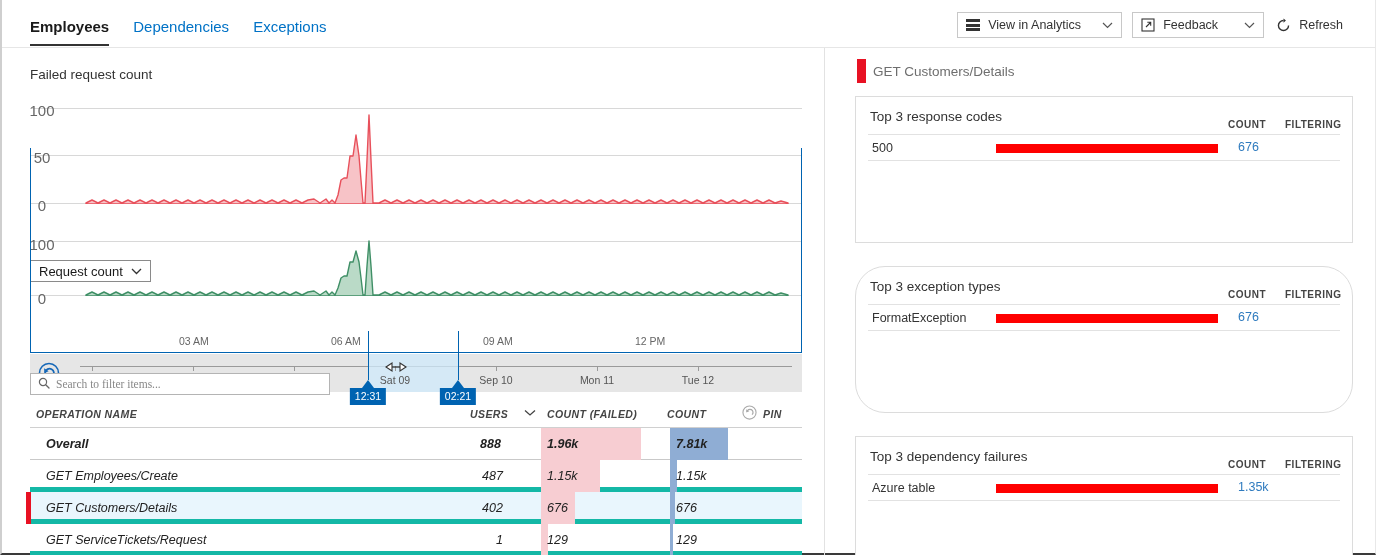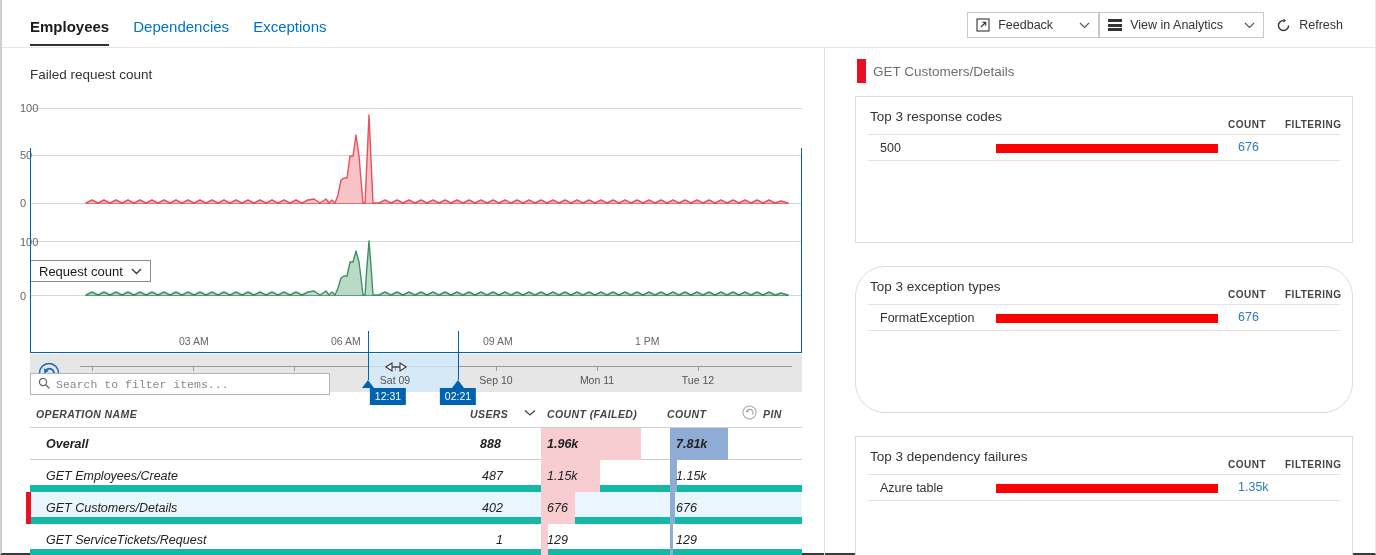--- a/index.html
+++ b/index.html
@@ -57,21 +57,21 @@
   .right { position: absolute; left: 822px; top: 48px; width: 554px; height: 507px; border-left: 1px solid #e2e2e2; }
 
   .chart-title {
     position: absolute; left: 28px; top: 19px;
     font-size: 13.5px; color: #333;
   }
 
   .chartbox { position: absolute; }
   .gridline { position: absolute; height: 1px; background: #d8d8d8; left: 0; right: 0; }
   .ylab {
-    position: absolute; font-size: 11px; color: #666; text-align: left;
+    position: absolute; font-size: 15px; color: #666; text-align: center;
     width: 44px; left: 18px;
   }
 
   
   .metric-select {
     position: absolute; left: 28px; top: 212px;
     border: 1px solid #8a8a8a; background: #fff;
     height: 22px; padding: 0 8px; display: flex; align-items: center; gap: 8px;
     font-size: 13px; color: #1a1a1a; cursor: pointer;
   }
@@ -111,92 +111,92 @@
   .reset-ico { position: absolute; left: 8px; top: 8px; width: 22px; height: 22px; }
 
   
   .searchbox {
     position: absolute; left: 28px; top: 325px; width: 300px; height: 22px;
     border: 1px solid #b4b4b4; background: #fff; display: flex; align-items: center; gap: 6px;
     padding: 0 7px;
   }
   .searchbox input {
     border: none; outline: none; font-size: 11.5px; color: #333; width: 100%;
-    font-family: Liberation Mono, monospace; background: transparent;
+    font-family: Liberation Serif, serif; background: transparent;
   }
   .searchbox input::placeholder { color: #888; }
 
   
   .tbl { position: absolute; left: 28px; top: 354px; width: 772px; font-style: italic; }
   .thead {
     position: relative; height: 26px; border-bottom: 1px solid #d0d0d0;
     font-size: 10.5px; letter-spacing: .4px; color: #444; font-weight: bold;
   }
   .th { position: absolute; top: 6px; text-transform: uppercase; white-space: nowrap; }
-  .trow { position: relative; height: 32px; border-bottom: 7px solid #14b8a6; }
+  .trow { position: relative; height: 32px; border-bottom: 5px solid #14b8a6; }
   .trow.total { border-bottom: 1px solid #c9c9c9; }
   .trow.sel { background: #e9f6fd; }
   .sel-mark { position: absolute; left: -4px; top: 0; width: 5px; height: 32px; background: #e81123; }
   .cell { position: absolute; font-size: 12.5px; color: #222; top: 9px; white-space: nowrap; }
   .cell.bold { font-weight: bold; }
   .bar { position: absolute; top: 0; height: 32px; }
   .bar.red { background: #f7cdd2; }
   .bar.blue { background: #8fadd4; }
 
   
   .rp-title { position: absolute; left: 48px; top: 16px; font-size: 13.5px; color: #6e6e6e; }
   .rp-mark { position: absolute; left: 32px; top: 11px; width: 9px; height: 24px; background: #e81123; }
   .card {
     position: absolute; left: 30px; width: 498px;
     border: 1px solid #dcdcdc; background: #fff;
   }
   .card-title { position: absolute; left: 14px; top: 12px; font-size: 13.5px; color: #333; }
   .card-colh { position: absolute; top: 22px; font-size: 10px; font-weight: bold; letter-spacing: .5px; color: #444; text-transform: uppercase; }
   .card-rule { position: absolute; left: 12px; right: 12px; top: 37px; height: 1px; background: #e2e2e2; }
   .card-row { position: absolute; left: 12px; right: 12px; top: 38px; height: 26px; border-bottom: 1px solid #e2e2e2; }
-  .cr-label { position: absolute; left: 12px; top: 6px; font-size: 12.5px; color: #333; }
+  .cr-label { position: absolute; left: 4px; top: 6px; font-size: 12.5px; color: #333; }
   .cr-bar { position: absolute; left: 128px; top: 9px; height: 9px; background: #ff0000; }
   .cr-count { position: absolute; left: 370px; top: 5px; font-size: 12.5px; color: #2f7bbf; cursor: pointer; }
 </style>
 </head>
 <body>
 
 <div class="app">
 
   <div class="tabbar">
     <div class="tabs">
       <div class="tab active">Employees</div>
       <div class="tab">Dependencies</div>
       <div class="tab">Exceptions</div>
     </div>
 
     <div class="toolbar">
+      <div class="tb-btn" style="width:165px">
+        <span class="ico-grid"></span>
+        <span>View in Analytics</span>
+        <span class="tb-caret" style="margin-left:auto">
+          <svg width="11" height="7" viewBox="0 0 11 7">
+              <path d="M1 1 L5.5 5.5 L10 1" stroke="#555" stroke-width="1.2" fill="none"></path>
+            </svg>
+        </span>
+      </div>
       <div class="tb-btn" style="width:132px; margin-left:10px">
         <span class="ico-ext">
           <svg width="14" height="14" viewBox="0 0 14 14">
             <rect x="1" y="1" width="12" height="12" fill="none" stroke="#333" stroke-width="1.1"></rect>
             <path d="M5 9 L9.5 4.5 M6.3 4.3 H9.7 V7.7" stroke="#333" stroke-width="1.1" fill="none"></path>
           </svg>
         </span>
         <span>Feedback</span>
         <span class="tb-caret" style="margin-left:auto">
           <svg width="11" height="7" viewBox="0 0 11 7">
               <path d="M1 1 L5.5 5.5 L10 1" stroke="#555" stroke-width="1.2" fill="none"></path>
             </svg>
         </span>
       </div>
-      <div class="tb-btn" style="width:165px">
-        <span class="ico-grid"></span>
-        <span>View in Analytics</span>
-        <span class="tb-caret" style="margin-left:auto">
-          <svg width="11" height="7" viewBox="0 0 11 7">
-              <path d="M1 1 L5.5 5.5 L10 1" stroke="#555" stroke-width="1.2" fill="none"></path>
-            </svg>
-        </span>
-      </div>
       <div class="tb-btn plain">
         <span class="ico-refresh">
           <svg width="15" height="15" viewBox="0 0 16 16">
             <path d="M8 2.6 A5.4 5.4 0 1 0 13.4 8" stroke="#333" stroke-width="1.5" fill="none"></path>
             <path d="M8 0.5 L8 5 L10.6 2.7 Z" fill="#333"></path>
           </svg>
         </span>
         <span>Refresh</span>
       </div>
     </div>
@@ -237,21 +237,21 @@
     </div>
     <div class="ylab" style="top:188px;">100</div>
     <div class="ylab" style="top:242px;">0</div>
 
     <div class="axisframe-l"></div>
     <div class="axisframe-r"></div>
     <div class="axisframe">
       <div class="taxis" style="left:148px; top:4px;">03 AM</div>
       <div class="taxis" style="left:300px; top:4px;">06 AM</div>
       <div class="taxis" style="left:452px; top:4px;">09 AM</div>
-      <div class="taxis" style="left:604px; top:4px;">1 PM</div>
+      <div class="taxis" style="left:604px; top:4px;">12 PM</div>
     </div>
 
     <div class="timeline">
       <div class="reset-ico">
         <svg width="22" height="22" viewBox="0 0 22 22">
           <circle cx="11" cy="11" r="9.5" fill="none" stroke="#1668b8" stroke-width="1.6"></circle>
           <path d="M14.6 14.2 A4.4 4.4 0 1 0 7.2 10.2" stroke="#1668b8" stroke-width="1.8" fill="none" stroke-linecap="round"></path>
           <path d="M6.1 6.2 L6.4 10.9 L10.6 9.2 Z" fill="#1668b8"></path>
         </svg>
       </div>
@@ -276,21 +276,21 @@
       <div class="resize-cursor" style="left:366px;">
         <svg width="34" height="12" viewBox="0 0 34 12">
           <path d="M7 6 H27" stroke="#333" stroke-width="1.3"></path>
           <path d="M7 6 L13 2 L13 10 Z" fill="#fff" stroke="#333" stroke-width="1.1"></path>
           <path d="M27 6 L21 2 L21 10 Z" fill="#fff" stroke="#333" stroke-width="1.1"></path>
         </svg>
       </div>
 
       <div class="tl-handle" style="left:338px;"></div>
       <div class="tl-tri" style="left:338px;"></div>
-      <div class="tl-pill" style="left:358px;">12:31</div>
+      <div class="tl-pill" style="left:338px;">12:31</div>
 
       <div class="tl-handle" style="left:428px;"></div>
       <div class="tl-tri" style="left:428px;"></div>
       <div class="tl-pill" style="left:428px;">02:21</div>
     </div>
 
     <div class="searchbox">
       <span>
         <svg width="12" height="12" viewBox="0 0 12 12">
           <circle cx="5" cy="5" r="3.6" fill="none" stroke="#666" stroke-width="1.2"></circle>

